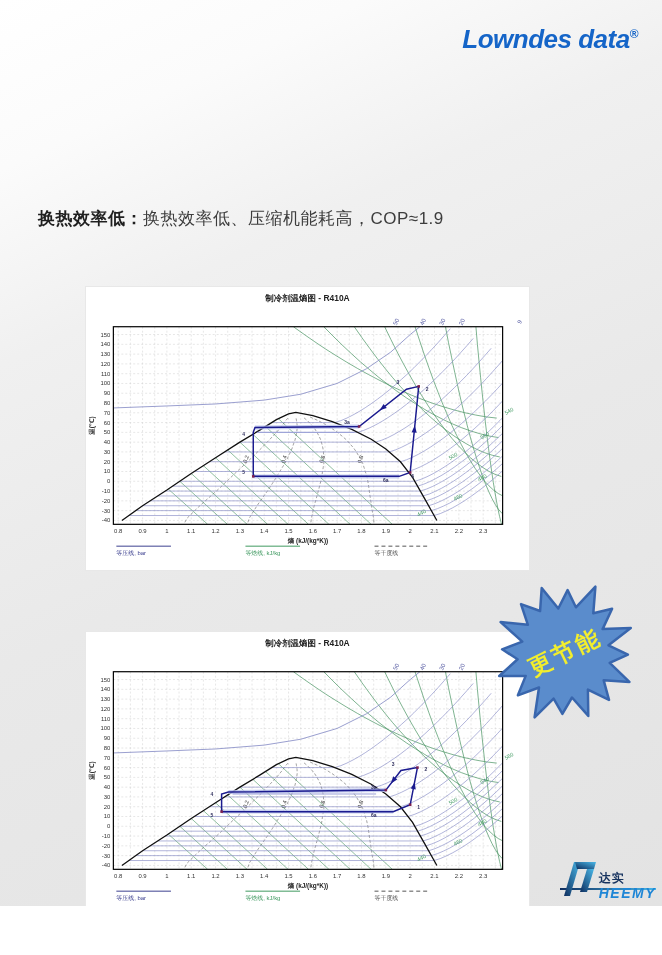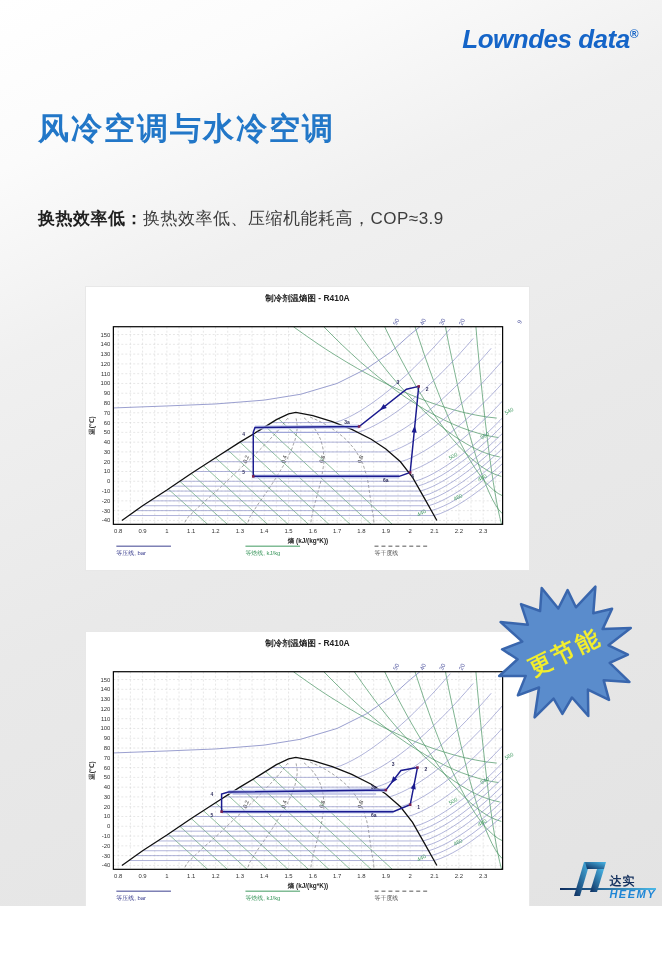--- a/index.html
+++ b/index.html
@@ -21,38 +21,37 @@
   .c2{top:595px;}
   .chart-card svg{display:block;width:443px;height:283px;}
   .starburst{position:absolute;left:490px;top:577px;width:150px;height:150px;z-index:5;}
   .starburst svg{position:absolute;left:0;top:0;}
   .star-text{position:absolute;left:0;top:0;width:150px;height:150px;display:flex;
     align-items:center;justify-content:center;transform:rotate(-26deg);
     color:#f2ee2d;font-size:23px;font-weight:bold;letter-spacing:3px;}
   .footer-logo{position:absolute;right:6px;bottom:6px;display:flex;align-items:flex-end;}
   .footer-text{display:flex;flex-direction:column;line-height:1;margin-left:2px;}
   .footer-name{color:#16325e;font-weight:bold;font-size:12px;letter-spacing:1px;}
-  .footer-sub{color:#1f86d6;font-weight:bold;font-style:italic;font-size:11px;
+  .footer-sub{color:#1f86d6;font-weight:bold;font-style:italic;font-size:14px;
     letter-spacing:1.5px;margin-top:2px;}
   .footer-rule{position:absolute;right:6px;bottom:16px;width:96px;height:2px;
     background:linear-gradient(90deg,#0d2d5e,#4ab8e8);}
 </style>
 </head>
 <body>
 
 <div class="slide">
 
   <div class="brand">
     <span>Lowndes data</span><sup>®</sup>
   </div>
 
-  <h1 class="title">风冷空调与水冷空调</h1>
 
   <p class="line l1">
-    <strong>换热效率低：</strong><span>换热效率低、压缩机能耗高，COP≈3.9</span>
+    <strong>换热效率低：</strong><span>换热效率低、压缩机能耗高，COP≈1.9</span>
   </p>
 
   <div class="chart-card c1">
     <svg id="chart0" viewBox="0 0 445 285">
         <defs>
           <clipPath id="clip0">
             <rect x="27" y="40" width="392" height="199"></rect>
           </clipPath>
         </defs>
         <text x="222.5" y="14" font-size="8.5" fill="#222" text-anchor="middle" font-weight="bold">制冷剂温熵图 - R410A</text>

